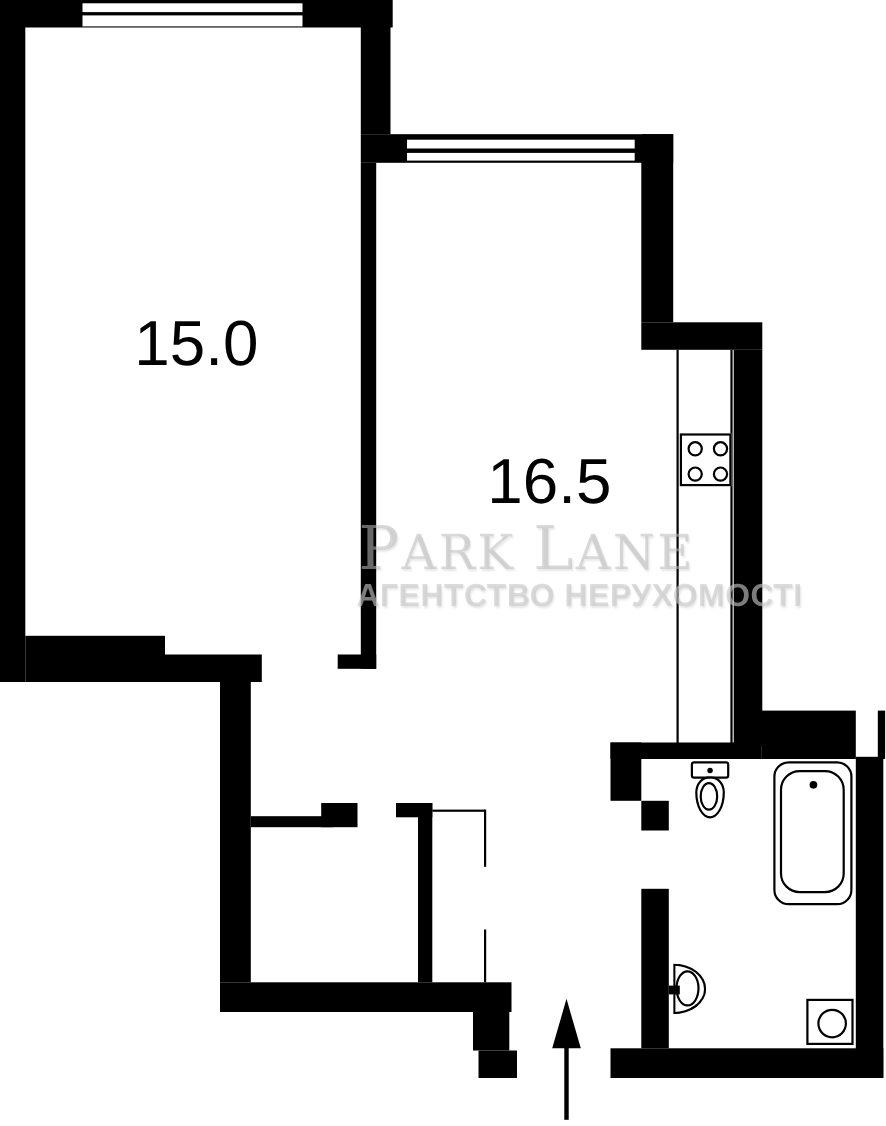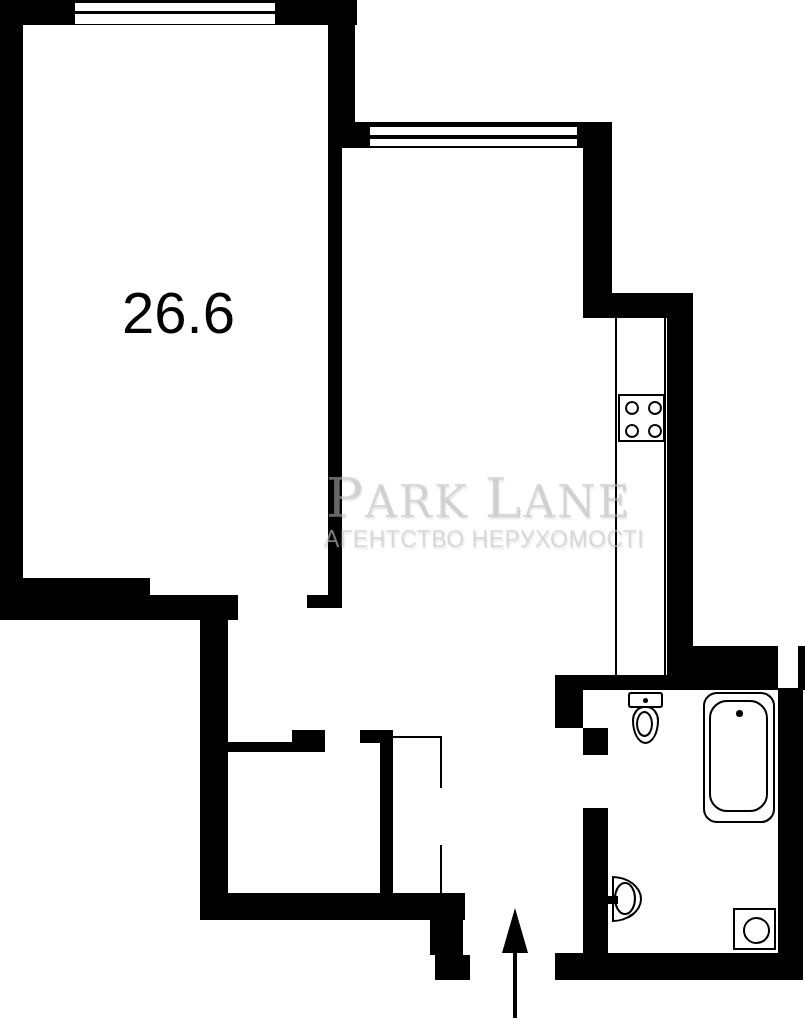--- a/index.html
+++ b/index.html
@@ -23,21 +23,21 @@
   
   .wm{position:absolute;color:rgba(190,190,190,0.55);text-shadow:1px 2px 2px rgba(0,0,0,0.10);}
   .wreath{position:absolute;left:197px;top:457px;width:102px;height:110px;border-radius:50%;
         border:3px dashed rgba(195,195,195,0.65);box-sizing:border-box;
         display:flex;align-items:center;justify-content:center;}
   .wreath-pl{font-family:"DejaVu Serif",serif;font-size:46px;color:rgba(190,190,190,0.6);
         text-shadow:1px 2px 2px rgba(0,0,0,0.08);}
   .brand{left:326px;top:468px;font-family:"DejaVu Serif",serif;font-size:44px;line-height:1.1;
         letter-spacing:2px;white-space:nowrap;}
   .brand .big{font-size:55px;}
-  .tagline{left:324px;top:526px;font-size:23px;font-weight:normal;letter-spacing:0.5px;
+  .tagline{left:324px;top:526px;font-size:29px;font-weight:bold;letter-spacing:0.5px;
         font-family:"Liberation Sans",sans-serif;white-space:nowrap;color:rgba(200,200,200,0.62);}
 </style>
 </head>
 <body>
 
 <div id="plan" style="--wall: #000000; --bg: #ffffff;">
 
   <div class="w" style="left:0;top:0;width:357px;height:25px"></div>
   <div class="slot" style="left:75px;top:3px;width:200px;height:8px"></div>
   <div class="slot" style="left:75px;top:14px;width:200px;height:10px"></div>
@@ -108,18 +108,19 @@
   </div>
   <div class="w" style="left:608px;top:896px;width:10px;height:8px"></div>
 
   <div class="fx" style="left:733px;top:908px;width:43px;height:42px">
     <div class="fx" style="left:8px;top:7px;width:27px;height:27px;border-radius:50%"></div>
   </div>
 
   <div class="arrow-shaft"></div>
   <div class="arrow-head"></div>
 
-  <div class="room-label" style="left:122px;top:284px">26.6</div>
+  <div class="room-label" style="left:122px;top:284px">15.0</div>
+  <div class="room-label" style="left:443px;top:409px">16.5</div>
 
   <div class="wm brand"><span class="big">P</span><span>ARK</span><span>&nbsp;</span><span class="big">L</span><span>ANE</span></div>
   <div class="wm tagline">АГЕНТСТВО НЕРУХОМОСТІ</div>
 
 </div>
 
 </body></html>

